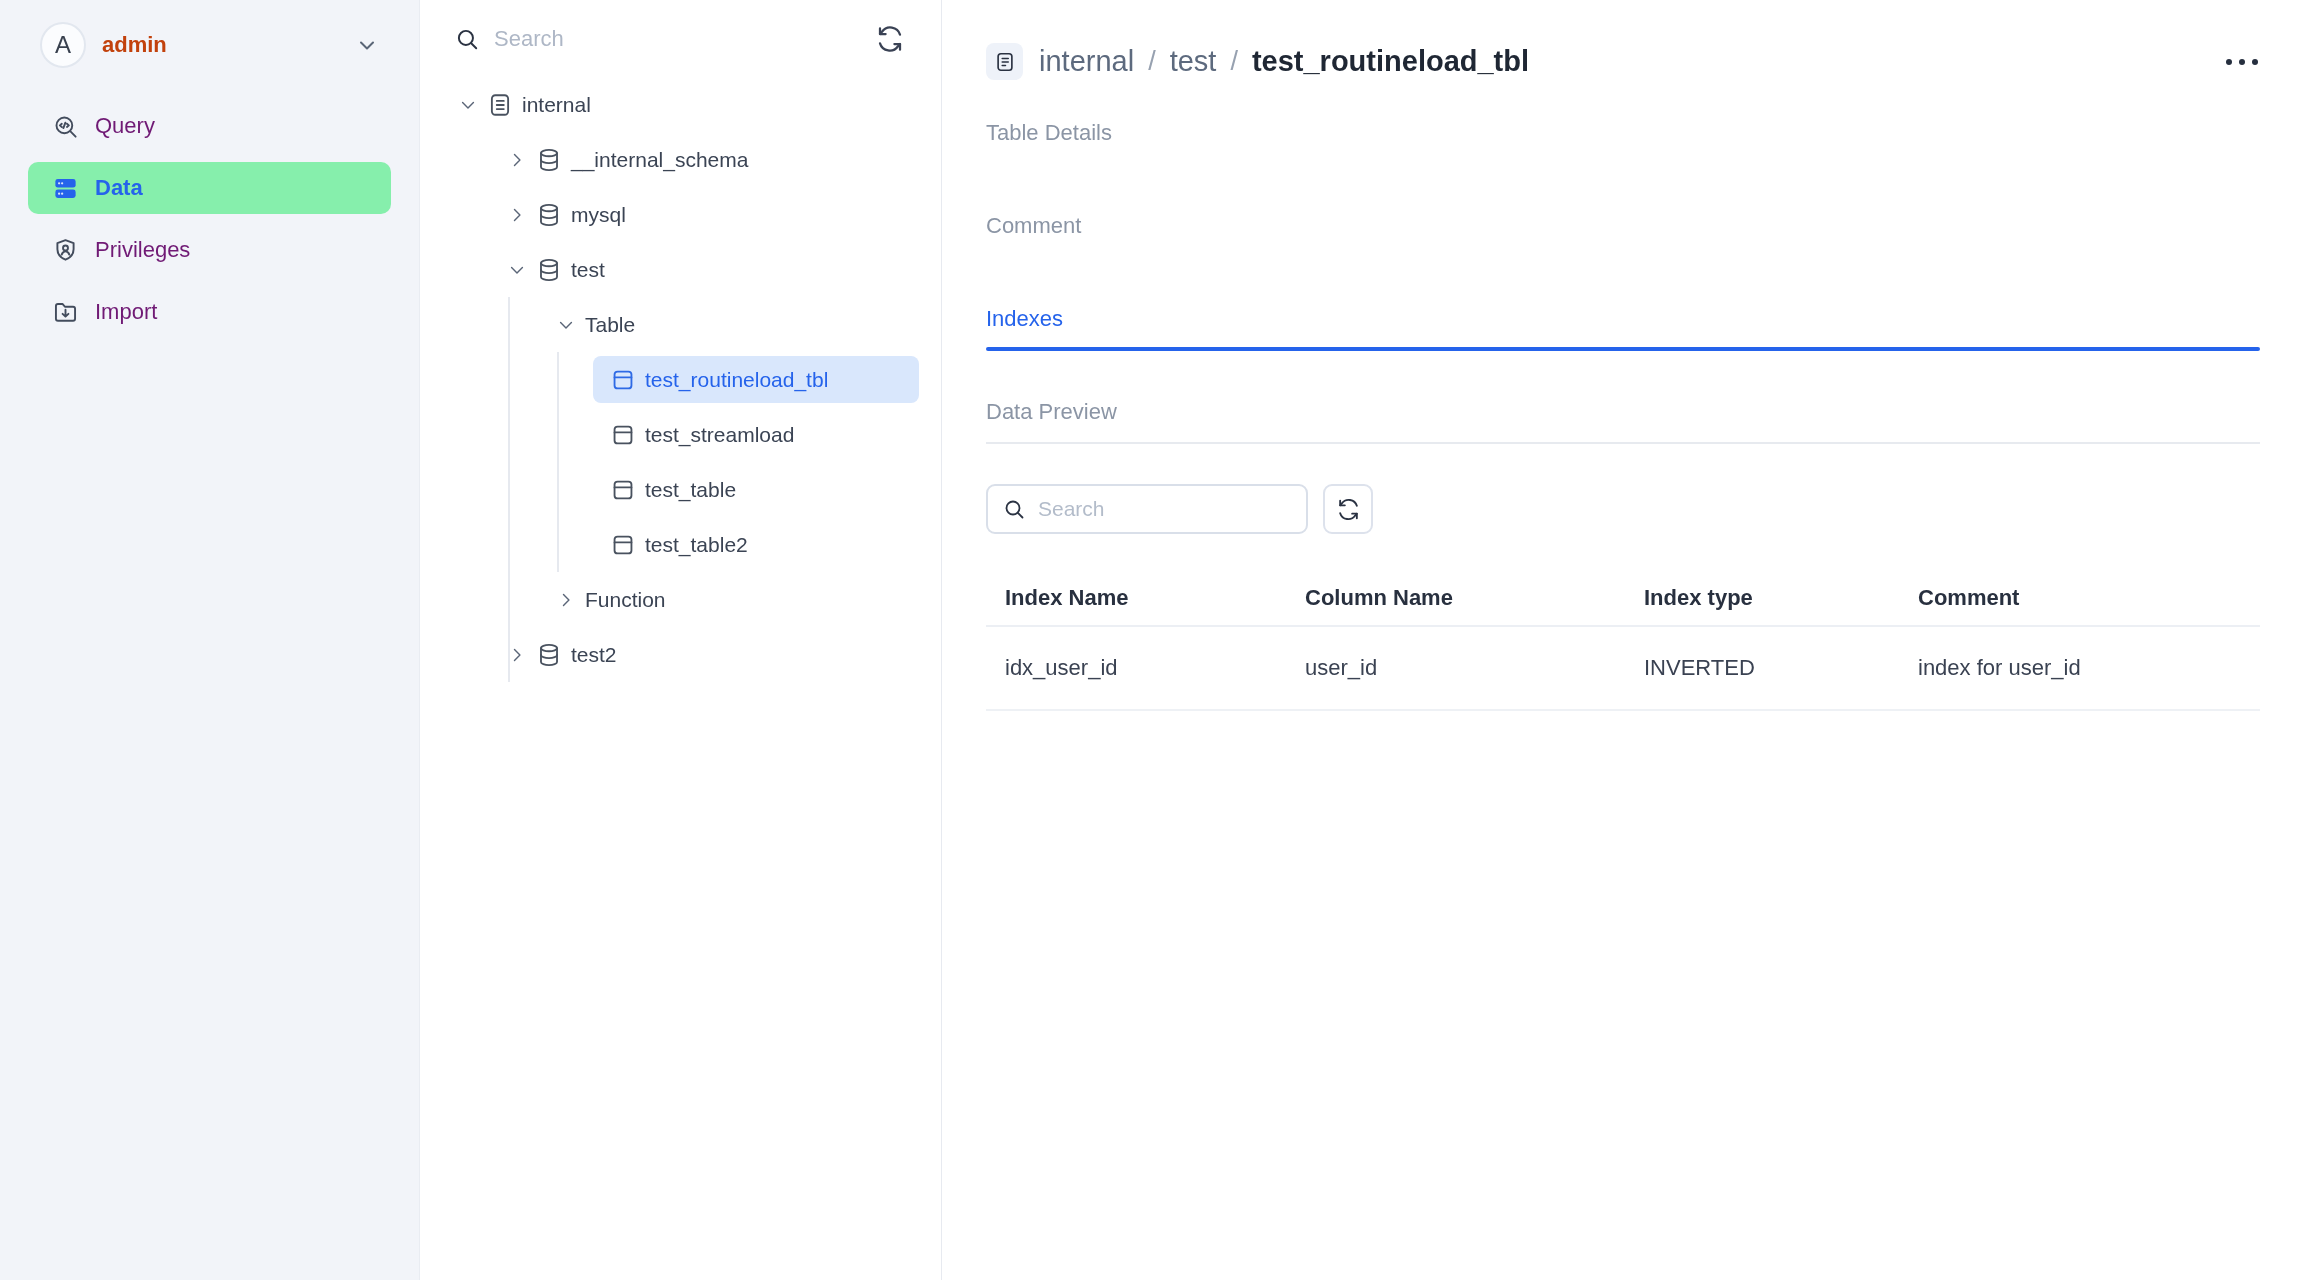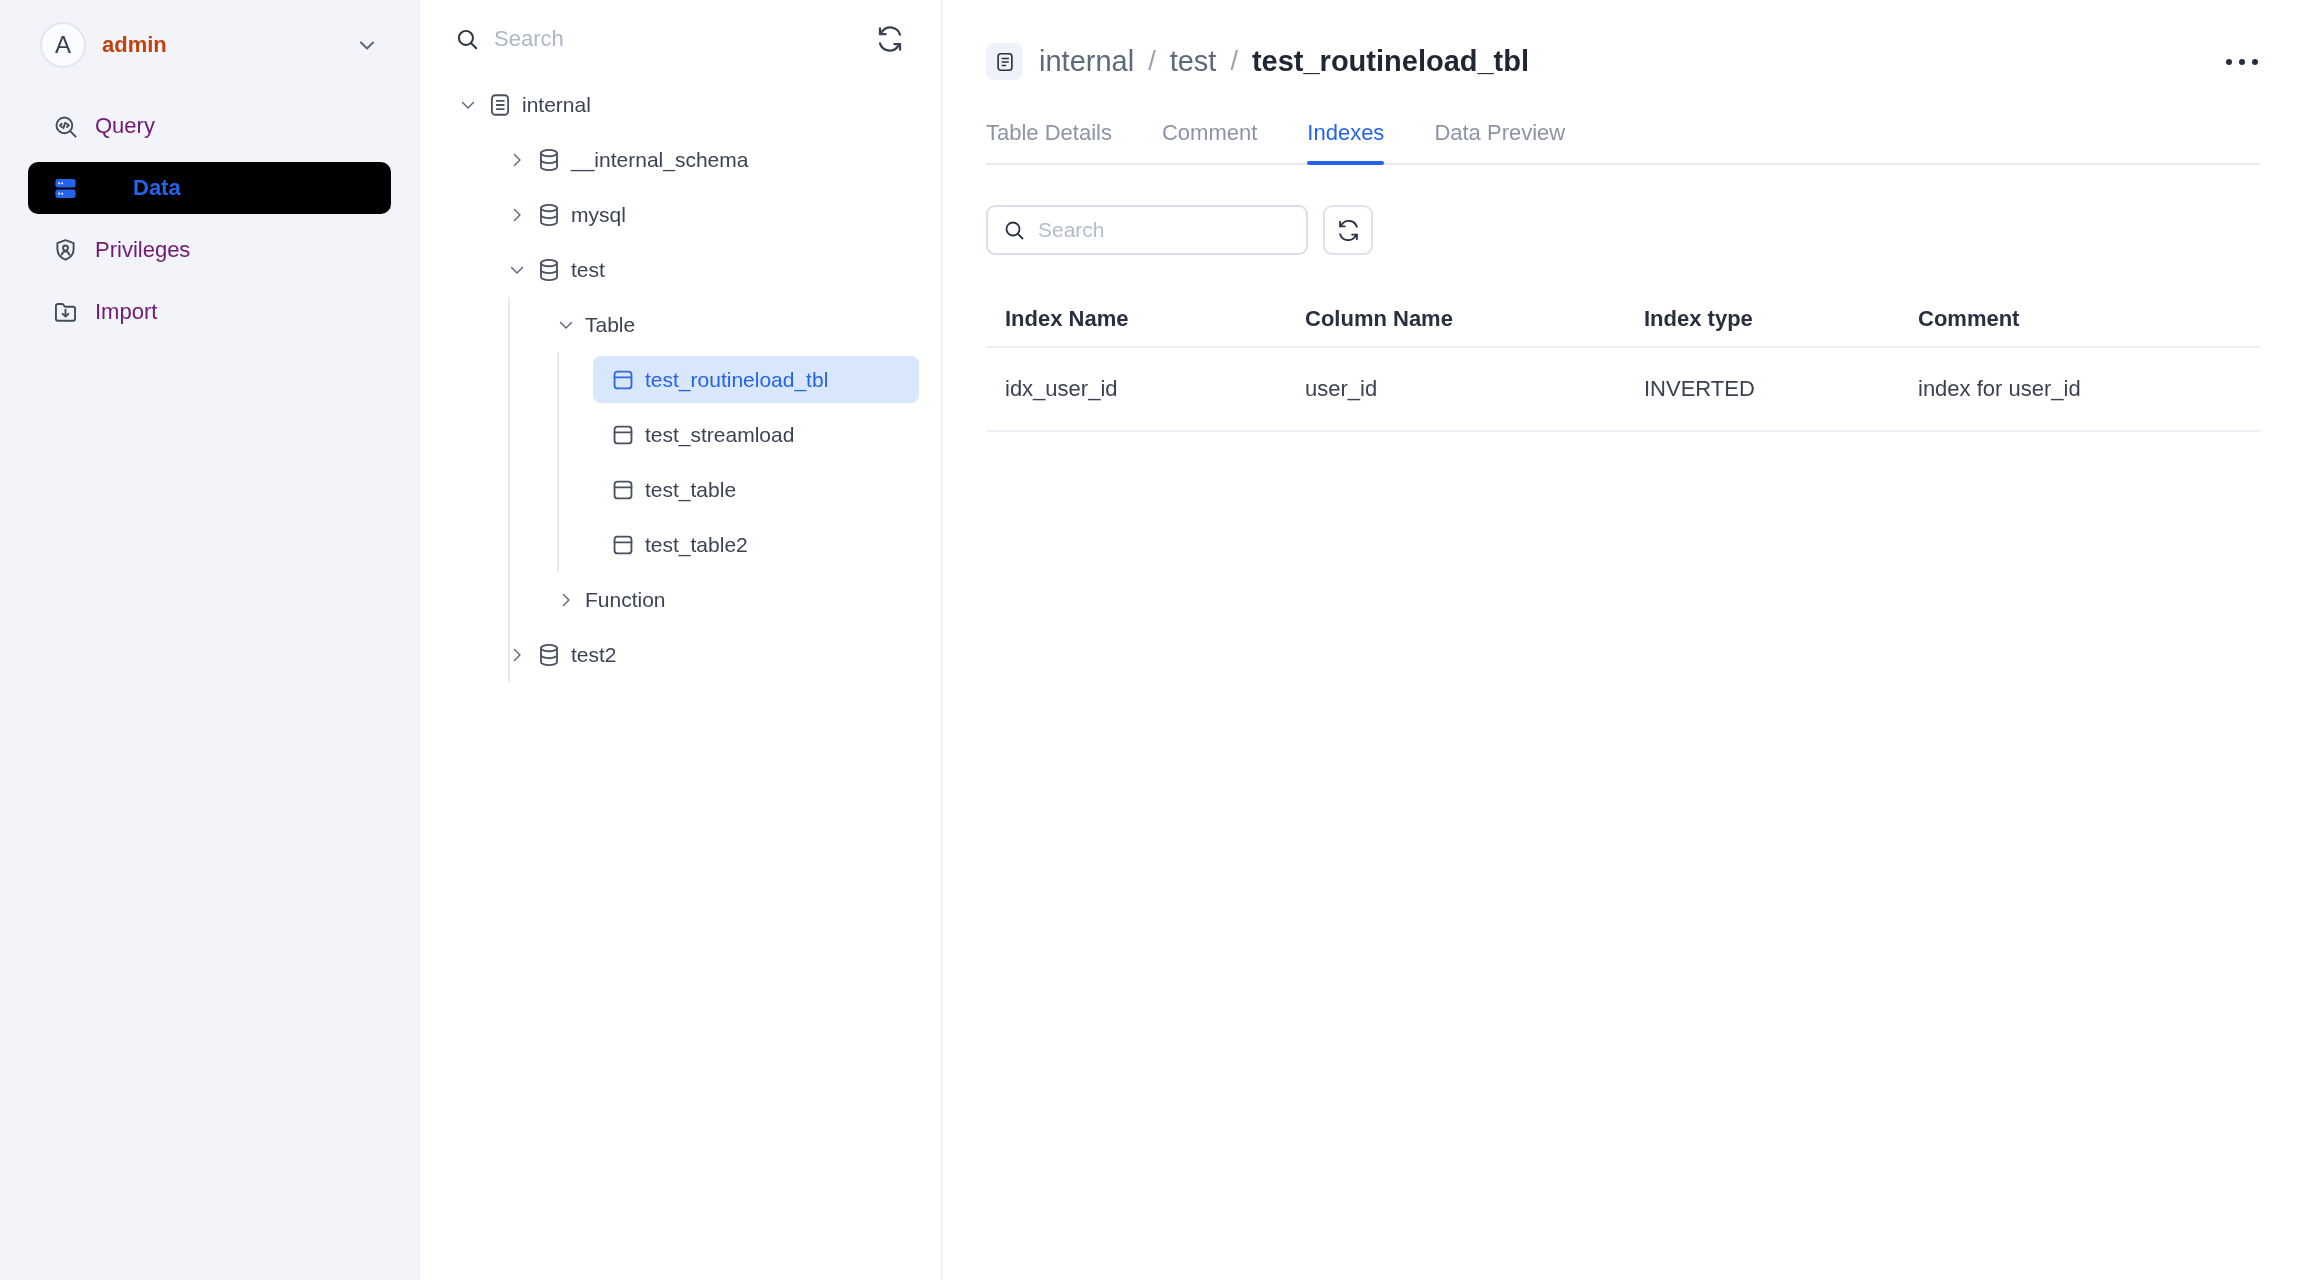--- a/index.html
+++ b/index.html
@@ -12,21 +12,21 @@
   .user-row { display:flex; align-items:center; height:46px; margin:22px 40px 0 40px; cursor:pointer; }
   .avatar { width:46px; height:46px; border-radius:50%; background:#fbfcfe; border:2px solid #e2e7ef;
     display:flex; align-items:center; justify-content:center; font-size:24px; color:#39414f; }
   .user-name { margin-left:16px; font-size:22px; font-weight:700; color:#c2410c; flex:1; }
   .user-chev { width:24px; height:24px; color:#5a6577; }
   .side-nav { margin-top:32px; }
   .nav-item { display:flex; align-items:center; height:52px; margin:10px 28px; padding:0 0 0 24px;
     border-radius:10px; cursor:pointer; }
   .nav-item .nav-ic { width:27px; height:27px; color:#434c5d; display:flex; }
   .nav-item .nav-label { margin-left:16px; font-size:22px; color:#701a75; }
-  .nav-item.active { background:#000000;gap:38px; }
+  .nav-item.active { background:#86efac; }
   .nav-item.active .nav-label { color:#2563eb; font-weight:700; }
   .nav-item.active .nav-ic { color:#2563eb; }
   svg { display:block; }
 
   
   .tree-panel { width:522px; flex:0 0 522px; height:100%; background:#fff; border-right:1px solid #e7eaf0; position:relative; }
   .tree-search { display:flex; align-items:center; height:77px; padding:0 36px 0 34px; }
   .tree-search .s-ic { width:26px; height:26px; color:#2a3242; flex:0 0 26px; }
   .tree-search input { flex:1; border:none; outline:none; background:transparent; margin-left:14px;
     font-size:22px; font-family:inherit; color:#333c4e; }
@@ -48,21 +48,21 @@
   .main-header { display:flex; align-items:center; padding:43px 44px 0 44px; }
   .bc-icon { width:37px; height:37px; border-radius:8px; background:#eef2f9; color:#2a3242;
     display:flex; align-items:center; justify-content:center; flex:0 0 37px; }
   .breadcrumb { display:flex; align-items:center; gap:14px; margin-left:16px; flex:1; }
   .bc-seg { font-size:29px; color:#5d6a7e; cursor:pointer; }
   .bc-sep { font-size:27px; color:#97a1b0; }
   .bc-current { font-size:29px; color:#1f2734; font-weight:700; }
   .more-btn { display:flex; gap:7px; align-items:center; padding:10px 2px; cursor:pointer; }
   .more-btn i { width:6px; height:6px; border-radius:50%; background:#262f3f; }
 
-  .tabs { display:flex; gap:50px; margin:40px 44px 0 44px; border-bottom:2px solid #e7eaef; }
+  .tabs { display:flex; gap:50px; margin:40px 44px 0 44px; border-bottom:2px solid #e7eaef;flex-direction:column; }
   .tab { font-size:22px; color:#8b95a5; padding-bottom:17px; cursor:pointer; position:relative; }
   .tab.active { color:#2563eb; font-weight:500; }
   .tab.active::after { content:""; position:absolute; left:0; right:0; bottom:-2px; height:4px;
     background:#2563eb; border-radius:2px; }
 
   .toolbar { display:flex; align-items:center; gap:15px; margin:40px 44px 0 44px; }
   .search-box { display:flex; align-items:center; width:322px; height:50px; border:2px solid #d9dfe9;
     border-radius:9px; padding:0 14px; background:#fff; }
   .search-box .s-ic { width:24px; height:24px; color:#2a3242; flex:0 0 24px; }
   .search-box input { flex:1; border:none; outline:none; margin-left:12px; font-size:21px;

